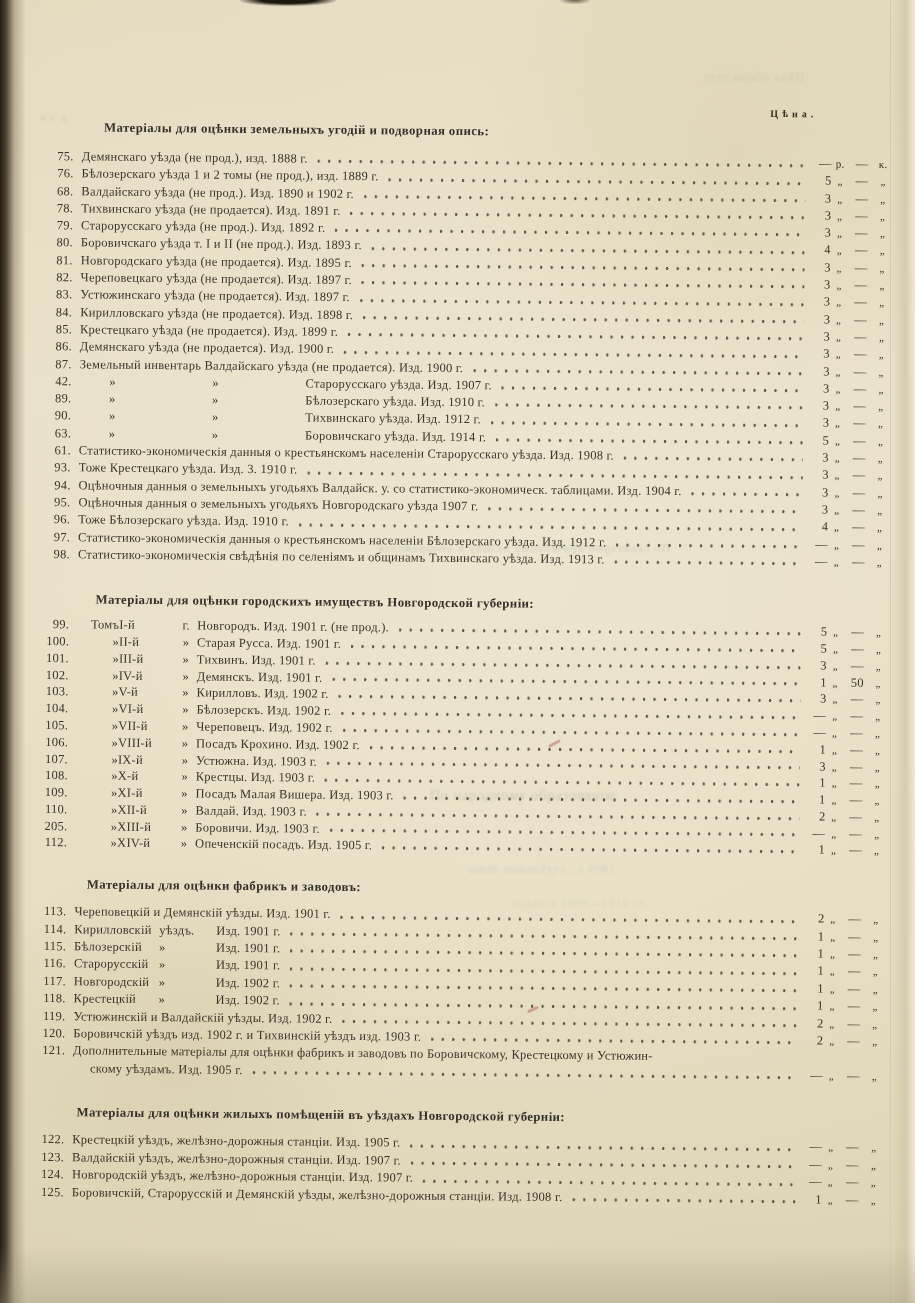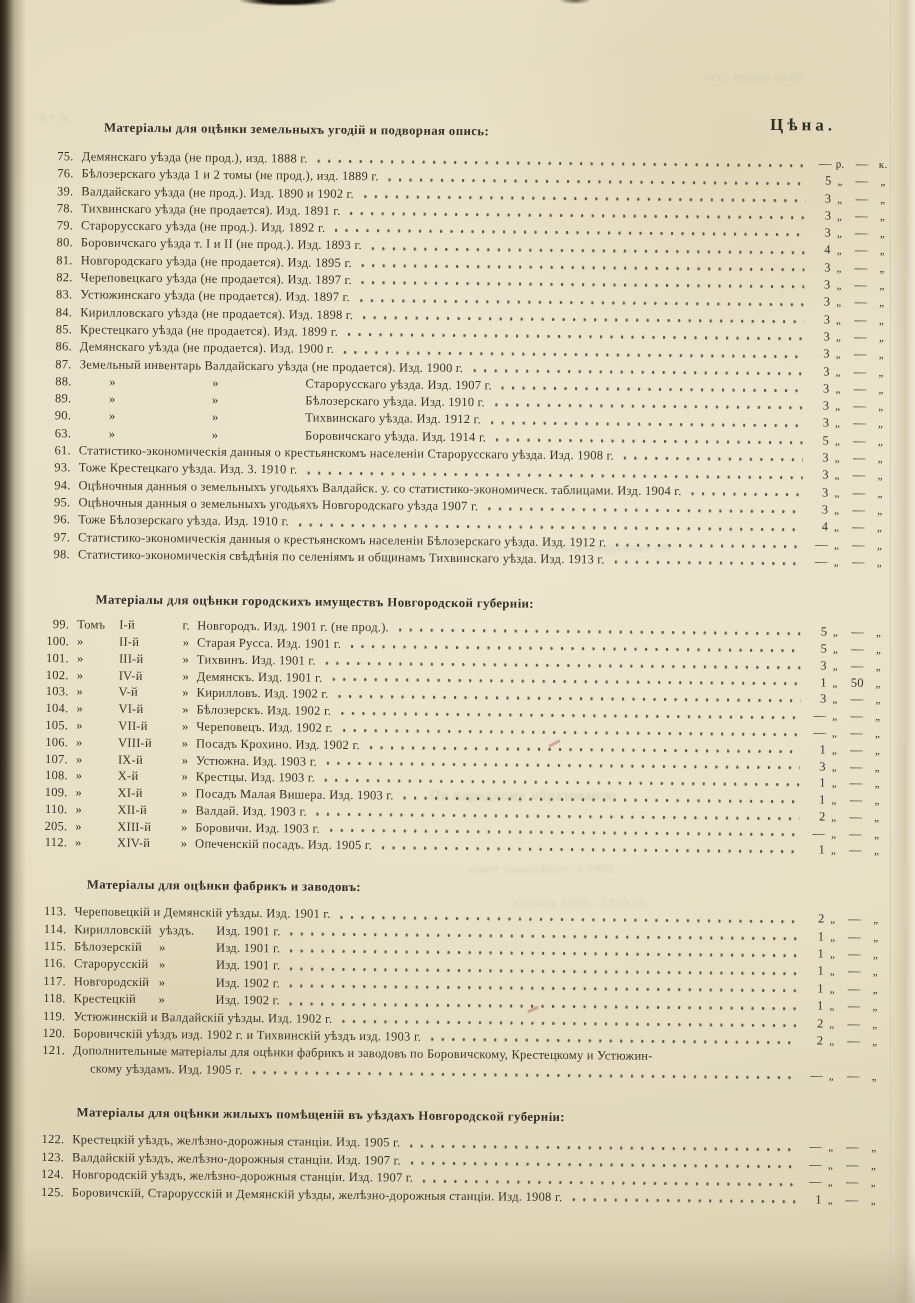--- a/index.html
+++ b/index.html
@@ -22,39 +22,39 @@
     background:linear-gradient(0deg,rgba(156,146,120,.38),rgba(0,0,0,0));}
   .smudge-top{position:absolute;left:240px;top:0;width:96px;height:6px;border-radius:0 0 6px 6px;
     background:radial-gradient(ellipse at 50% 0%,#1c180f 40%,rgba(28,24,15,0) 75%);}
   .smudge-top2{position:absolute;left:560px;top:0;width:30px;height:4px;
     background:radial-gradient(ellipse at 50% 0%,rgba(40,34,20,.7),rgba(0,0,0,0) 80%);}
   .red-mark{position:absolute;background:#b4595d;opacity:.45;border-radius:2px;}
   .rm0{left:548px;top:742px;width:13px;height:3px;transform:rotate(-28deg);}
   .rm1{left:527px;top:1008px;width:12px;height:3px;transform:rotate(-24deg);}
 
   .sheet{position:absolute;inset:0;transform:rotate(.55deg);transform-origin:50% 42%;}
-  .price-head{position:absolute;left:766px;top:112px;font-size:17px;letter-spacing:4px;
+  .price-head{position:absolute;left:766px;top:105px;font-size:10px;letter-spacing:4px;
     font-weight:bold;color:#332e24;}
   .doc{position:absolute;left:30px;top:124px;width:870px;}
 
   .sec{position:relative;}
   .sec-title{font-weight:bold;font-size:12.8px;color:#34302a;letter-spacing:.4px;white-space:nowrap;}
   .sec0 .sec-title{padding-left:70px;margin-bottom:13px;}
   .sec1{margin-top:29px;}  .sec1 .sec-title{padding-left:66px;margin-bottom:9px;}
   .sec2{margin-top:26px;}  .sec2 .sec-title{padding-left:60px;margin-bottom:11px;}
   .sec3{margin-top:28px;}  .sec3 .sec-title{padding-left:52px;margin-bottom:11px;}
 
   .row{display:flex;align-items:baseline;white-space:nowrap;font-size:12.5px;letter-spacing:.25px;}
   .sec0 .row{height:17.3px;line-height:17.3px;}
   .sec1 .row{height:16.8px;line-height:16.8px;}
   .sec2 .row{height:17.4px;line-height:17.4px;}
   .sec3 .row{height:17.5px;line-height:17.5px;}
 
   .num{flex:none;width:40px;text-align:right;padding-right:8px;}
-  .colp{flex:none;width:42px;text-align:left;}
+  .colp{flex:none;width:42px;text-align:right;}
   .colvol{flex:none;width:56px;}
   .cols2{flex:none;width:22px;text-align:center;}
   .cold1{flex:none;width:66px;text-align:center;}
   .cold2{flex:none;width:140px;text-align:center;}
   .colc1{flex:none;width:85px;}
   .colc2{flex:none;width:57px;text-align:left;}
   .txt,.txt2{flex:none;}
   .cold2 + .txt{padding-left:20px;}
   .cont-ind{flex:none;width:65px;}
 
@@ -117,21 +117,21 @@
             <span class="txt">Бѣлозерскаго уѣзда 1 и 2 томы (не прод.), изд. 1889 г.</span>
             <span class="lead"></span>
             <span class="price">
               <span class="pv1">5</span>
               <span class="pu1">„</span>
               <span class="pv2">—</span>
               <span class="pu2">„</span>
             </span>
           </div>
           <div class="row">
-            <span class="num">39.</span>
+            <span class="num">68.</span>
             <span class="txt">Валдайскаго уѣзда (не прод.). Изд. 1890 и 1902 г.</span>
             <span class="lead"></span>
             <span class="price">
               <span class="pv1">3</span>
               <span class="pu1">„</span>
               <span class="pv2">—</span>
               <span class="pu2">„</span>
             </span>
           </div>
           <div class="row">
@@ -238,21 +238,21 @@
             <span class="txt">Земельный инвентарь Валдайскаго уѣзда (не продается). Изд. 1900 г.</span>
             <span class="lead"></span>
             <span class="price">
               <span class="pv1">3</span>
               <span class="pu1">„</span>
               <span class="pv2">—</span>
               <span class="pu2">„</span>
             </span>
           </div>
           <div class="row">
-            <span class="num">88.</span>
+            <span class="num">42.</span>
             <span class="cold1">»</span>
             <span class="cold2">»</span>
             <span class="txt">Старорусскаго уѣзда. Изд. 1907 г.</span>
             <span class="lead"></span>
             <span class="price">
               <span class="pv1">3</span>
               <span class="pu1">„</span>
               <span class="pv2">—</span>
               <span class="pu2">„</span>
             </span>

